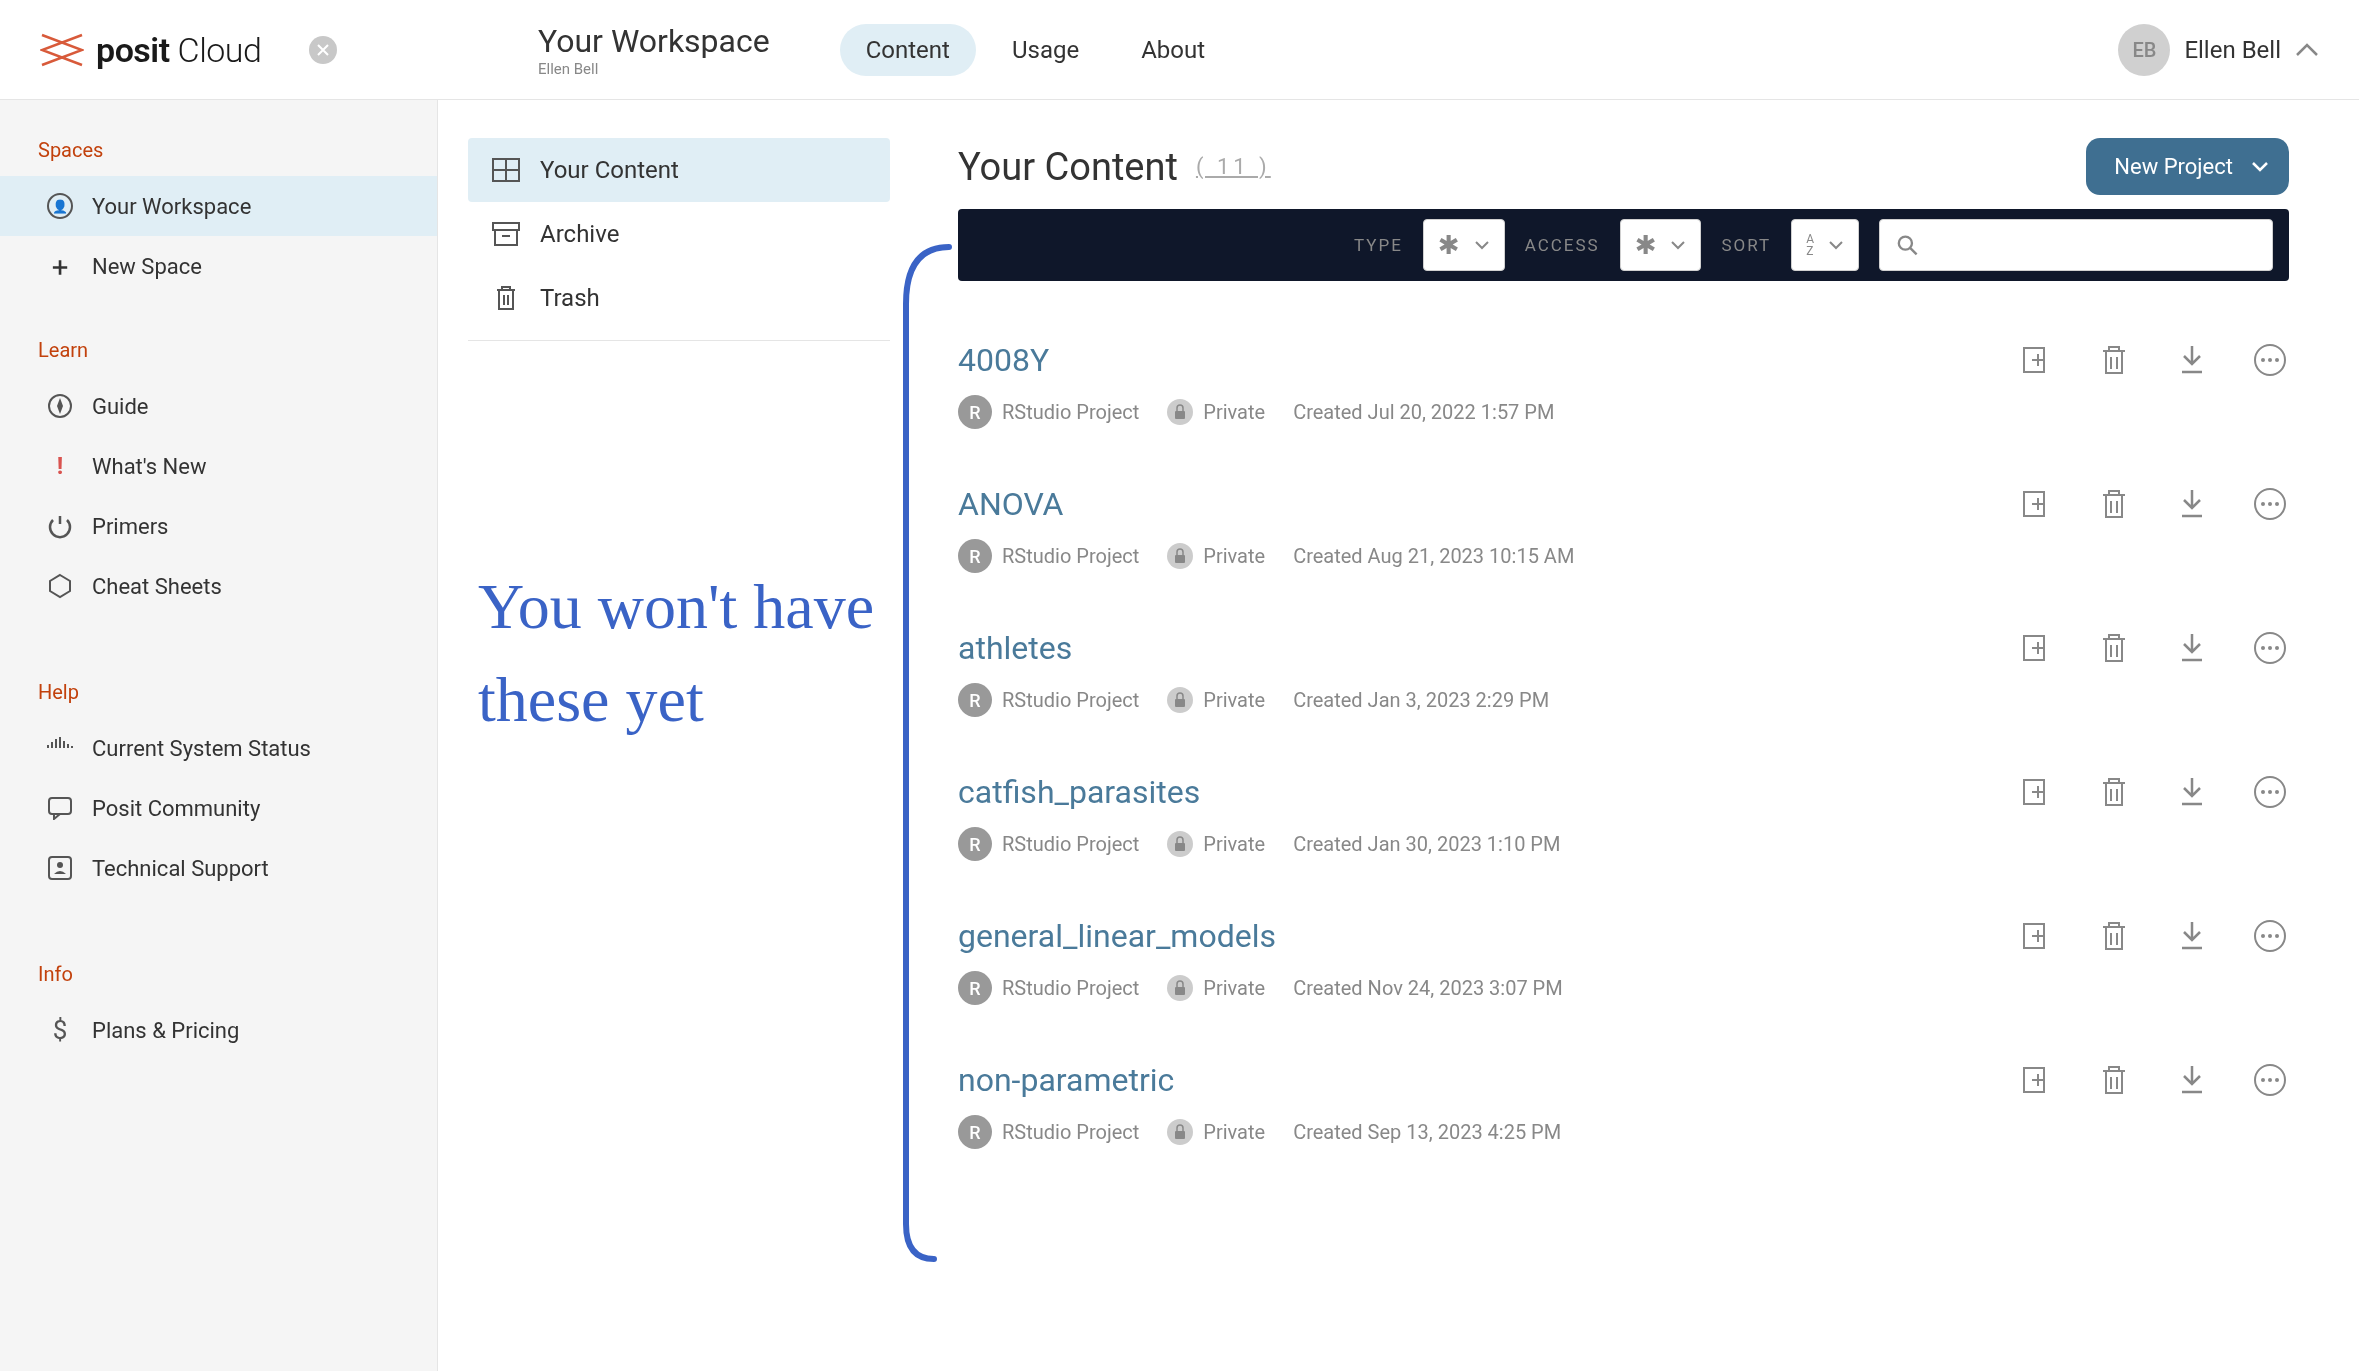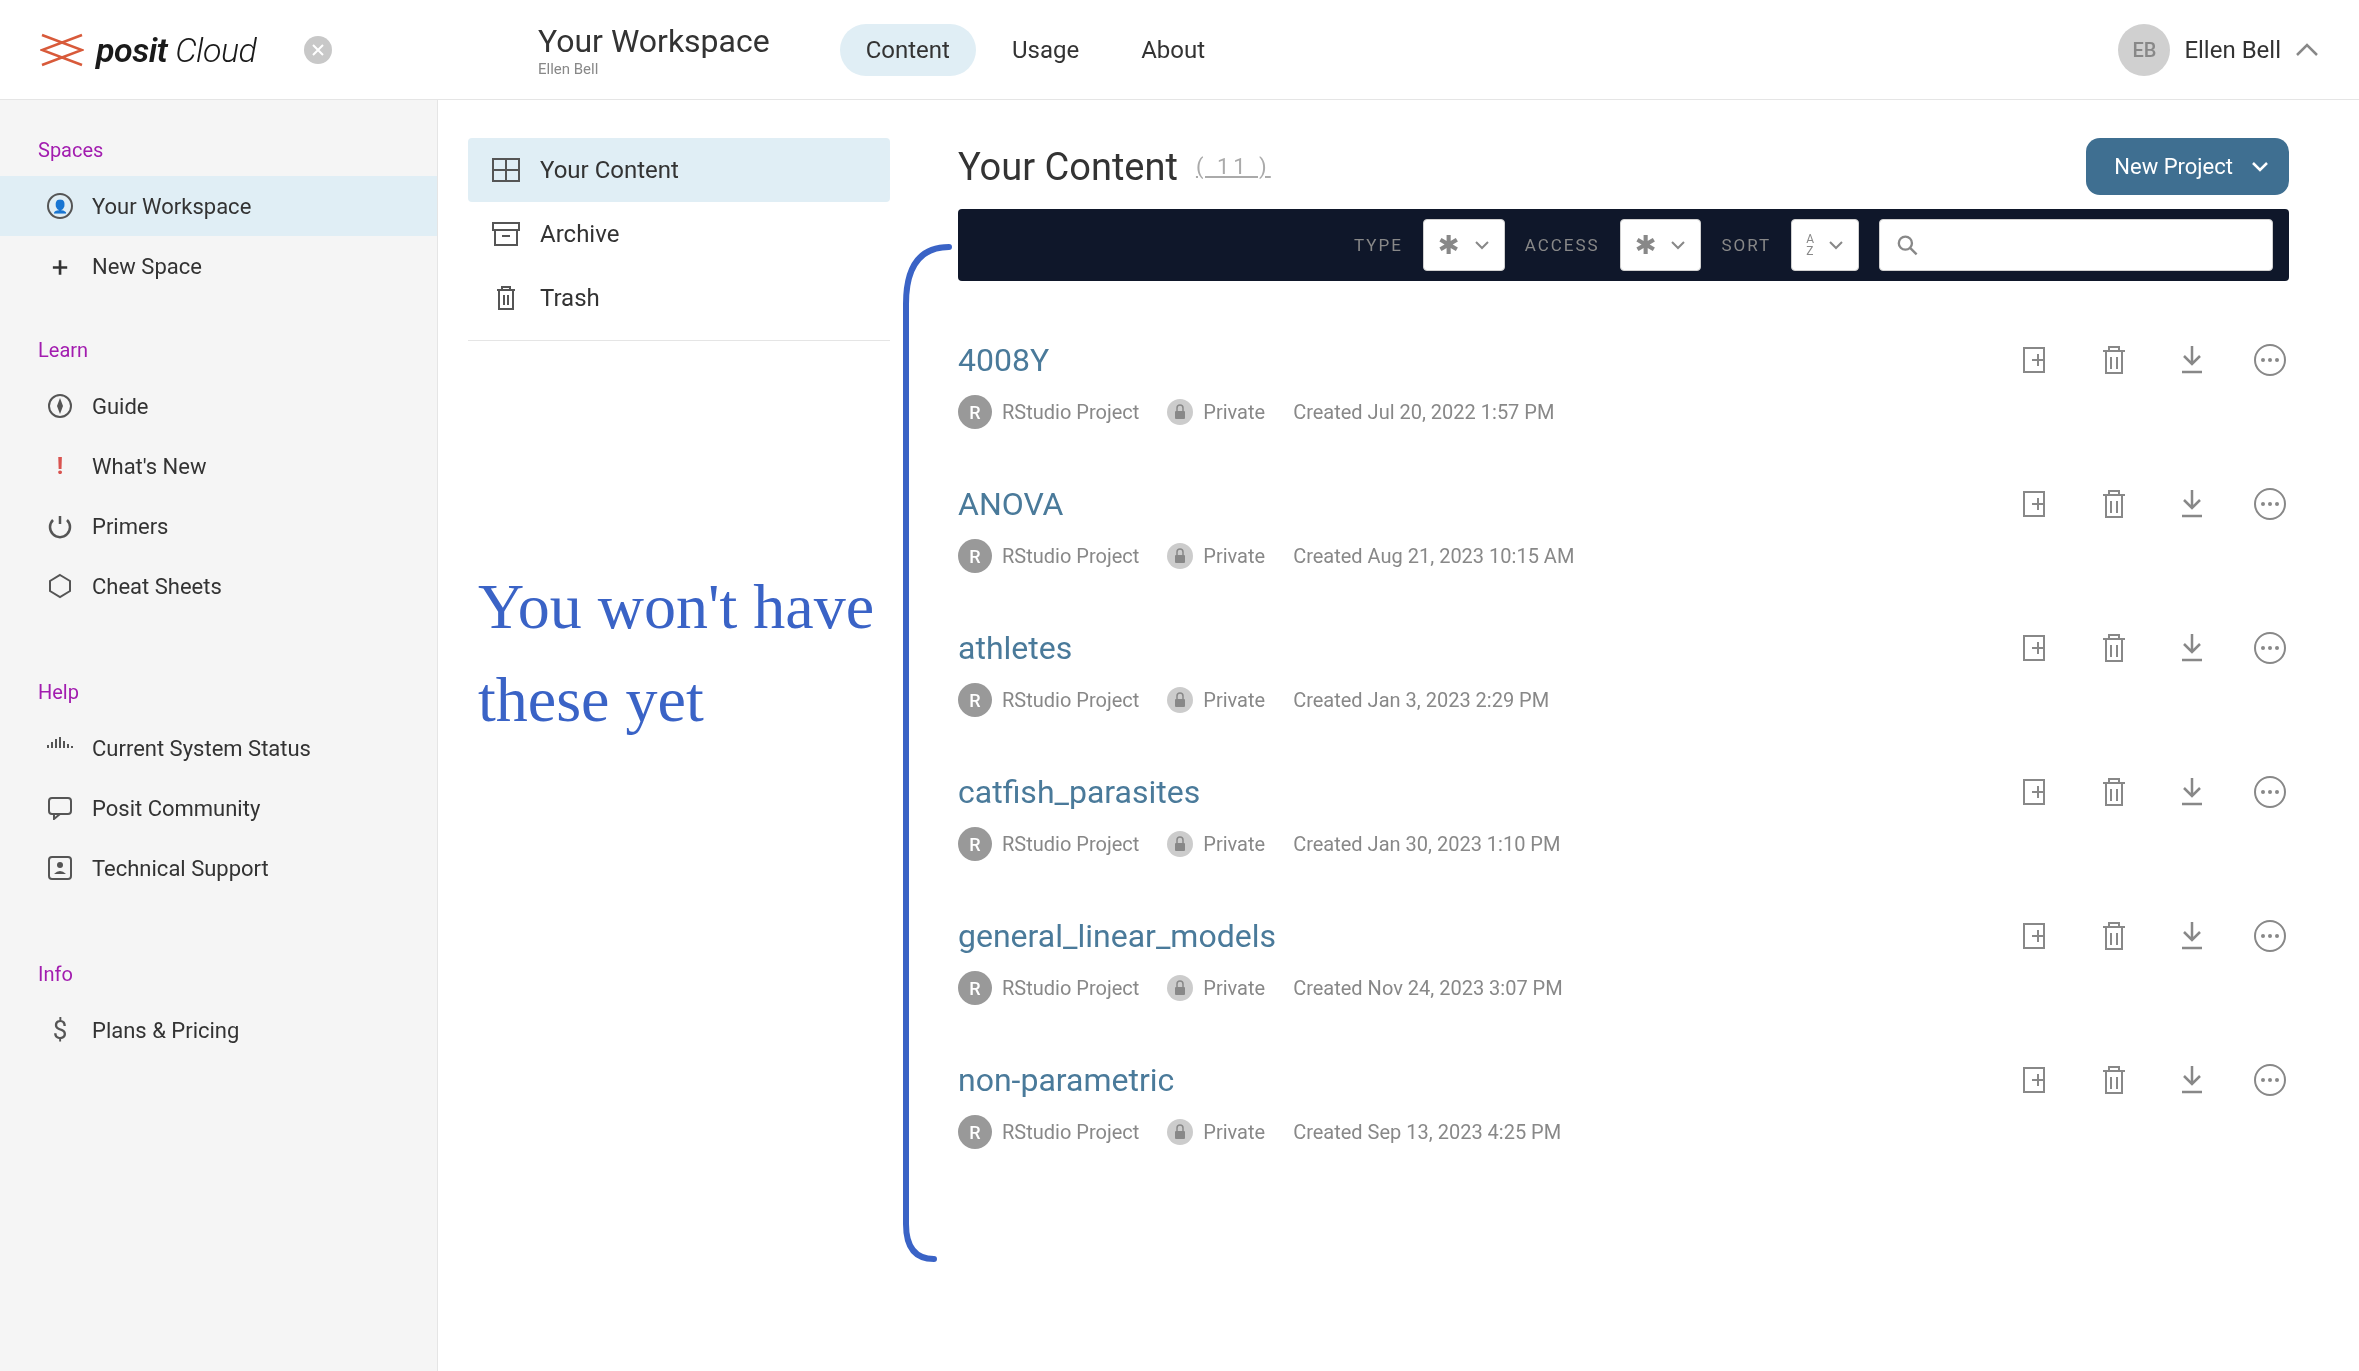--- a/index.html
+++ b/index.html
@@ -2,39 +2,39 @@
 <html><head>
 <meta charset="utf-8">
 <style>
 * { margin:0; padding:0; box-sizing:border-box; font-family:-apple-system,BlinkMacSystemFont,"Segoe UI",Roboto,Helvetica,Arial,sans-serif; }
 body { background:#fff; color:#333; overflow:hidden; width:2359px; height:1371px; }
 
 
 .topbar { height:100px; display:flex; align-items:center; border-bottom:1px solid #e5e5e5; }
 .logo-area { width:438px; display:flex; align-items:center; padding-left:40px; }
 .logo-glyph { width:44px; height:34px; margin-right:12px; }
-.logo-text { font-size:34px; font-weight:600; color:#1a1a1a; letter-spacing:-0.5px;font-style:italic; }
+.logo-text { font-size:34px; font-weight:600; color:#1a1a1a; letter-spacing:-0.5px; }
 .logo-text .cloud { font-weight:300; }
 .logo-close { margin-left:48px; width:28px; height:28px; border-radius:50%; background:#c8c8c8; display:flex; align-items:center; justify-content:center; color:#fff; font-size:16px; cursor:pointer; }
 .header-main { flex:1; display:flex; align-items:center; padding:0 40px 0 100px; }
 .ws-title-block { margin-right:70px; }
 .ws-title { font-size:32px; color:#333; font-weight:400; }
 .ws-subtitle { font-size:15px; color:#888; }
 .tabbar { display:flex; gap:10px; }
 .tab { padding:12px 26px; font-size:24px; color:#333; border-radius:4px; cursor:pointer; }
 .tab.active { background:#e0eef5;border-radius:26px; }
 .user-area { margin-left:auto; display:flex; align-items:center; gap:14px; }
 .avatar { width:52px; height:52px; border-radius:50%; background:#d0d0d0; color:#888; display:flex; align-items:center; justify-content:center; font-size:20px; font-weight:500; }
 .user-name { font-size:24px; color:#333; }
 .chevron-up { color:#888; }
 
 
 .body-grid { display:flex; height:calc(100% - 100px); }
 .sidebar { width:438px; background:#f5f5f5; padding-top:24px; border-right:1px solid #e5e5e5; }
-.section-label { padding:14px 38px; font-size:20px; color:#a21caf; }
+.section-label { padding:14px 38px; font-size:20px; color:#c2410c; }
 .side-item { display:flex; align-items:center; gap:18px; padding:16px 38px 16px 46px; font-size:22px; color:#333; cursor:pointer; }
 .side-item.active { background:#e0eef5; }
 .side-icon { width:28px; height:28px; display:flex; align-items:center; justify-content:center; color:#555; flex-shrink:0; }
 .circle-icon { width:26px; height:26px; border:2px solid #555; border-radius:50%; display:flex; align-items:center; justify-content:center; font-size:13px; }
 .plus-icon { font-size:26px; font-weight:700; color:#333; }
 .bang { color:#d9534f; font-weight:700; font-size:24px; }
 
 
 .midcol { width:500px; padding:38px 48px 0 30px; position:relative; }
 .midnav-item { display:flex; align-items:center; gap:20px; padding:18px 24px; font-size:24px; color:#333; border-radius:4px; cursor:pointer; }

